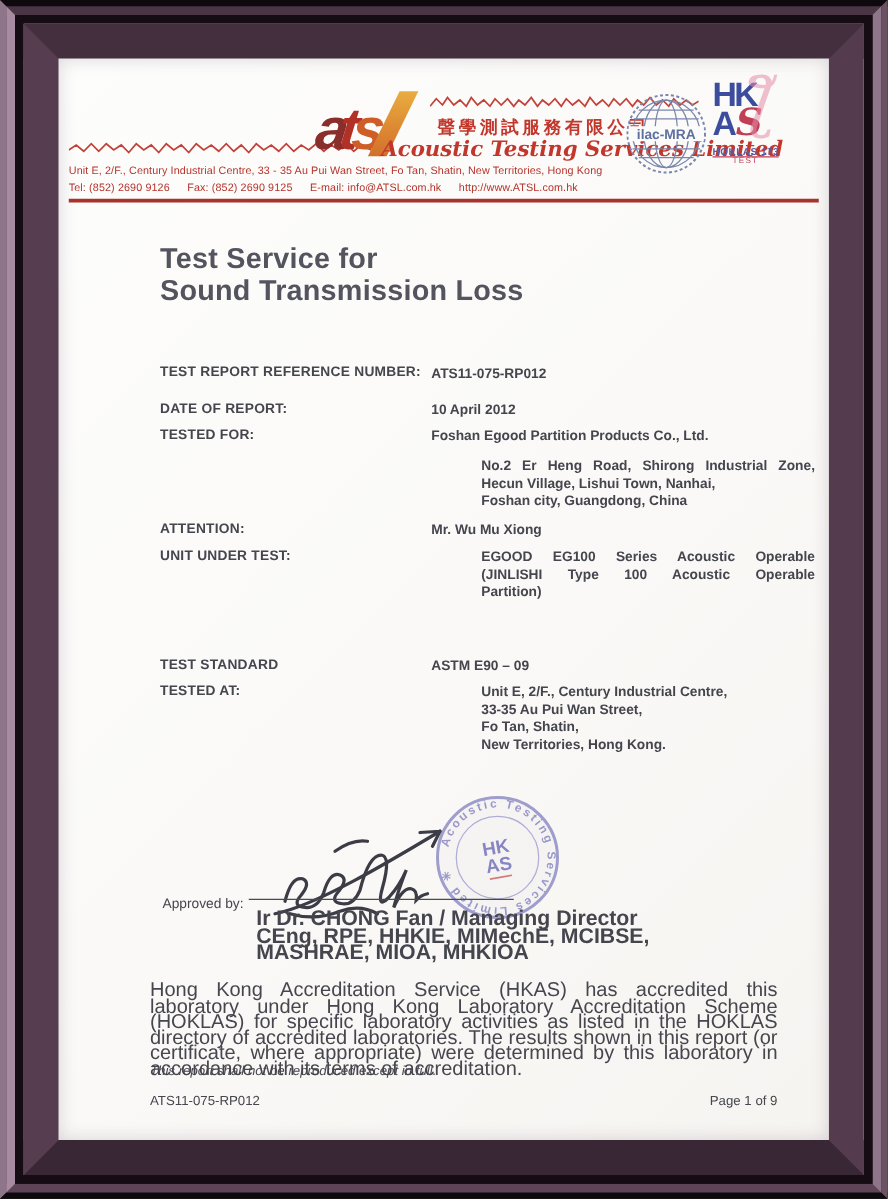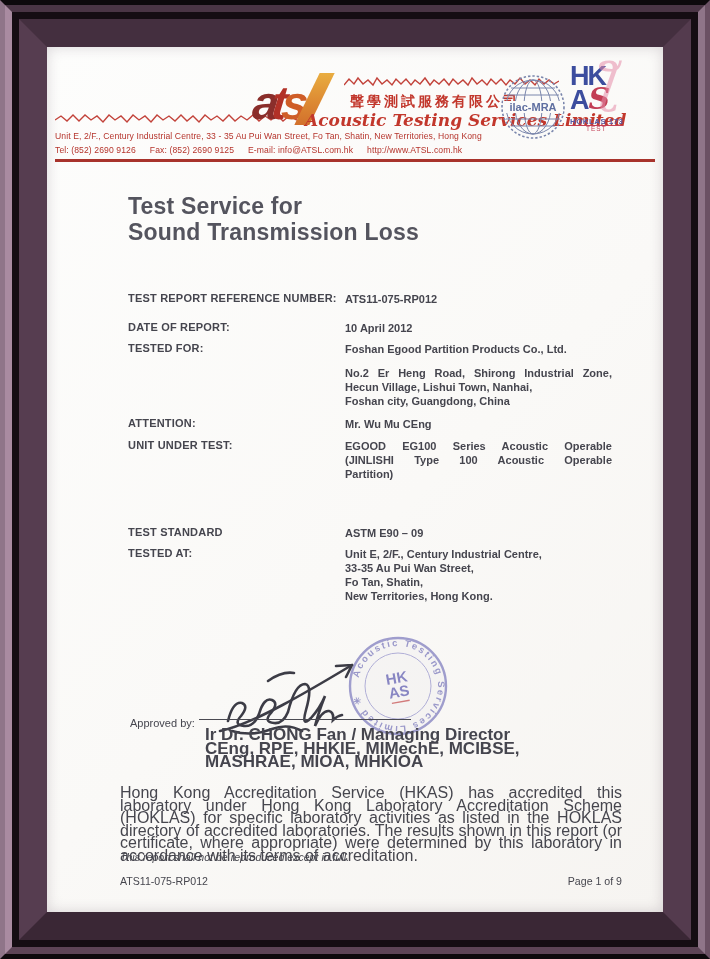--- a/index.html
+++ b/index.html
@@ -34,21 +34,21 @@
   .hkas .pink-script{position:absolute;left:30px;top:-4px;font-family:"DejaVu Serif",serif;font-style:italic;
       font-size:52px;color:rgba(230,140,170,.55);pointer-events:none;}
   .hoklas{margin-top:7px;font-size:8px;font-weight:bold;color:#5a5aa4;border-bottom:1px solid #c23e55;
       display:inline-block;letter-spacing:.4px;}
   .hoklas-test{font-size:6.5px;color:#c23e55;letter-spacing:1px;margin-left:16px;}
   
   .title{font-size:23px;font-weight:bold;line-height:26px;color:#54545e;letter-spacing:.2px;}
   
   .lbl{font-size:11px;font-weight:bold;color:#45454e;letter-spacing:.2px;white-space:nowrap;}
   .val{font-size:11px;font-weight:bold;color:#45454e;line-height:14px;}
-  .vcol{width:267px;}
+  .vcol{width:267px;margin-left:40px;}
   .jline{text-align:justify;text-align-last:justify;}
   
   .plain{font-size:11px;color:#45454e;}
   .sig-line{border-bottom:1.6px solid #4a4a52;}
   .name{font-size:17px;font-weight:bold;color:#45454e;line-height:13.5px;}
   
   .foot-par{font-size:16px;line-height:12.6px;color:#46464e;text-align:justify;}
   .foot-note{font-size:10.6px;color:#46464e;}
   .foot-row{display:flex;justify-content:space-between;font-size:10.6px;color:#46464e;}
 </style>
@@ -120,21 +120,21 @@
 
       <div class="abs lbl" style="left:81px;top:295px;">TESTED FOR:</div>
       <div class="abs val" style="left:298px;top:295px;">Foshan Egood Partition Products Co., Ltd.</div>
       <div class="abs val vcol" style="left:298px;top:319px;">
         <div class="jline">No.2 Er Heng Road, Shirong Industrial Zone,</div>
         <div>Hecun Village, Lishui Town, Nanhai,</div>
         <div>Foshan city, Guangdong, China</div>
       </div>
 
       <div class="abs lbl" style="left:81px;top:370px;">ATTENTION:</div>
-      <div class="abs val" style="left:298px;top:370px;">Mr. Wu Mu CEng</div>
+      <div class="abs val" style="left:298px;top:370px;">Mr. Wu Mu Xiong</div>
 
       <div class="abs lbl" style="left:81px;top:392px;">UNIT UNDER TEST:</div>
       <div class="abs val vcol" style="left:298px;top:392px;">
         <div class="jline">EGOOD EG100 Series Acoustic Operable</div>
         <div class="jline">(JINLISHI Type 100 Acoustic Operable</div>
         <div>Partition)</div>
       </div>
 
       <div class="abs lbl" style="left:81px;top:479px;">TEST STANDARD</div>
       <div class="abs val" style="left:298px;top:479px;">ASTM E90 – 09</div>

